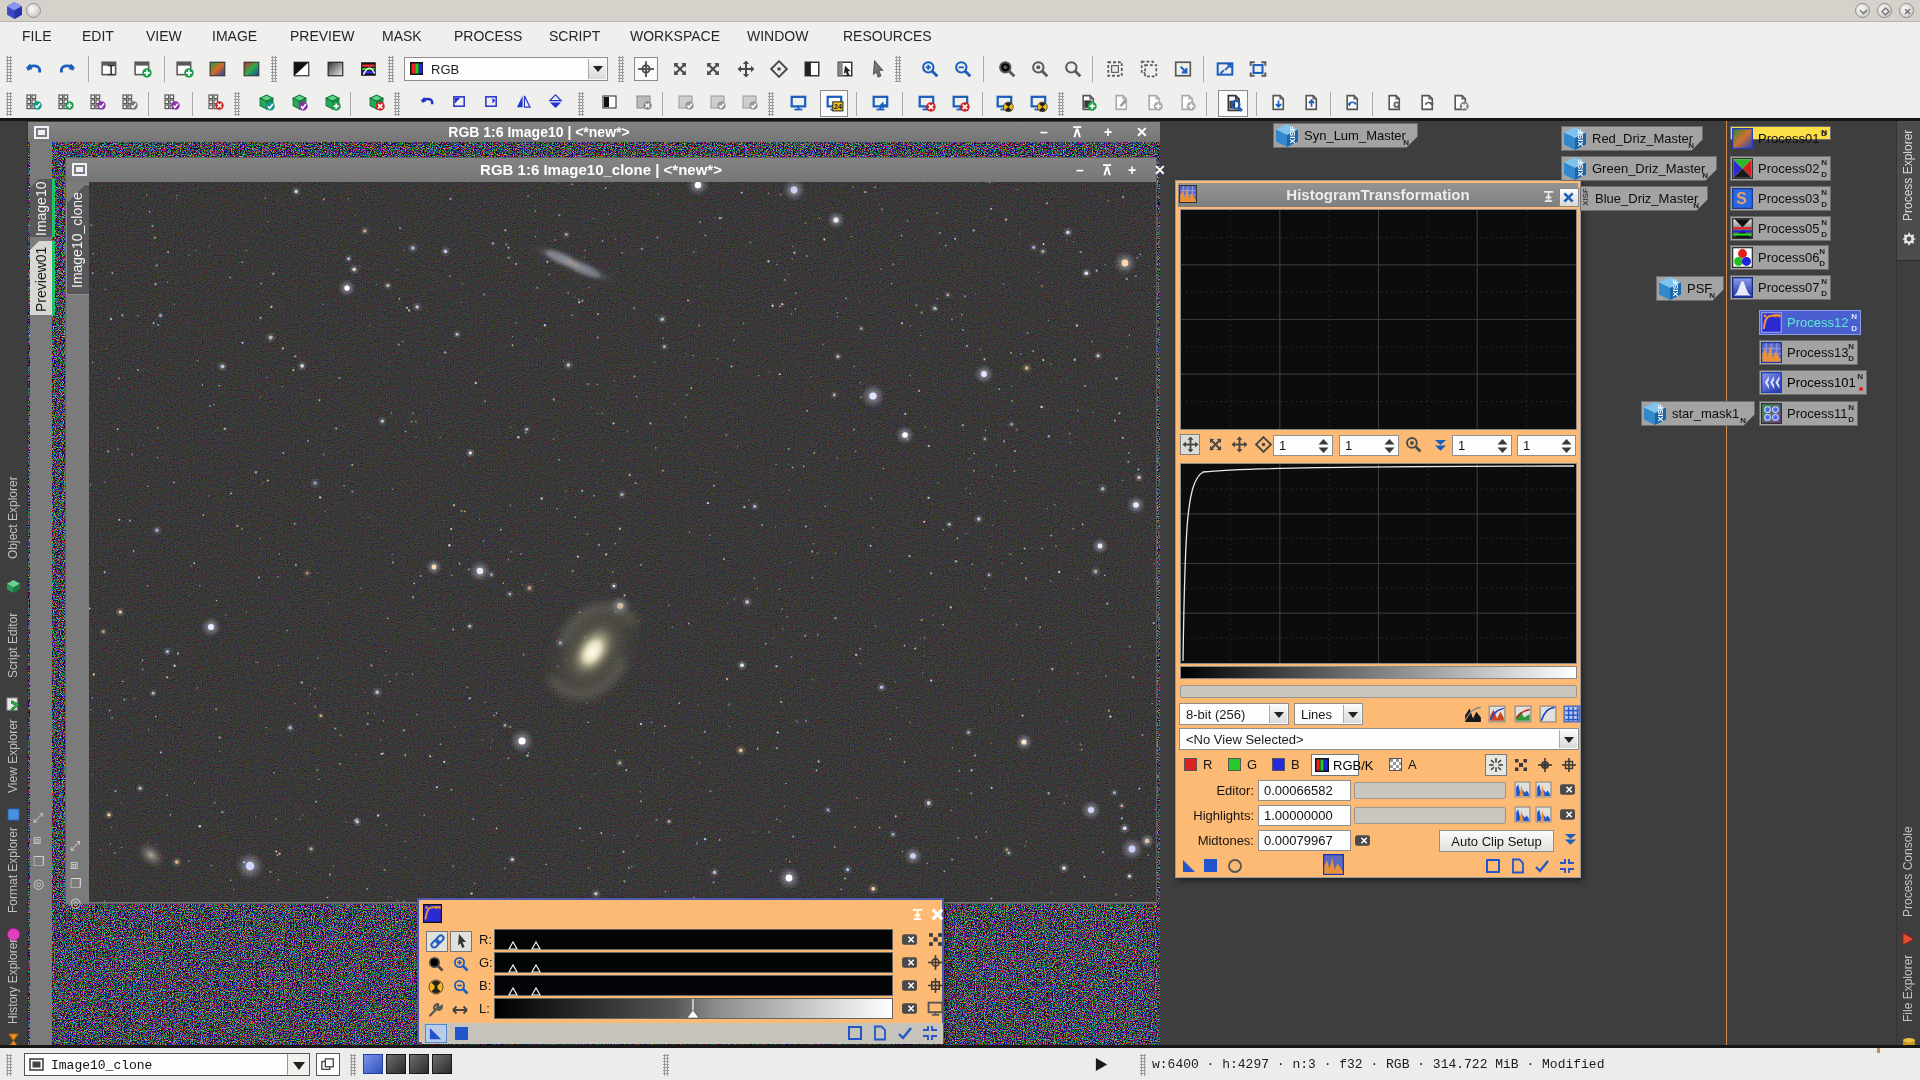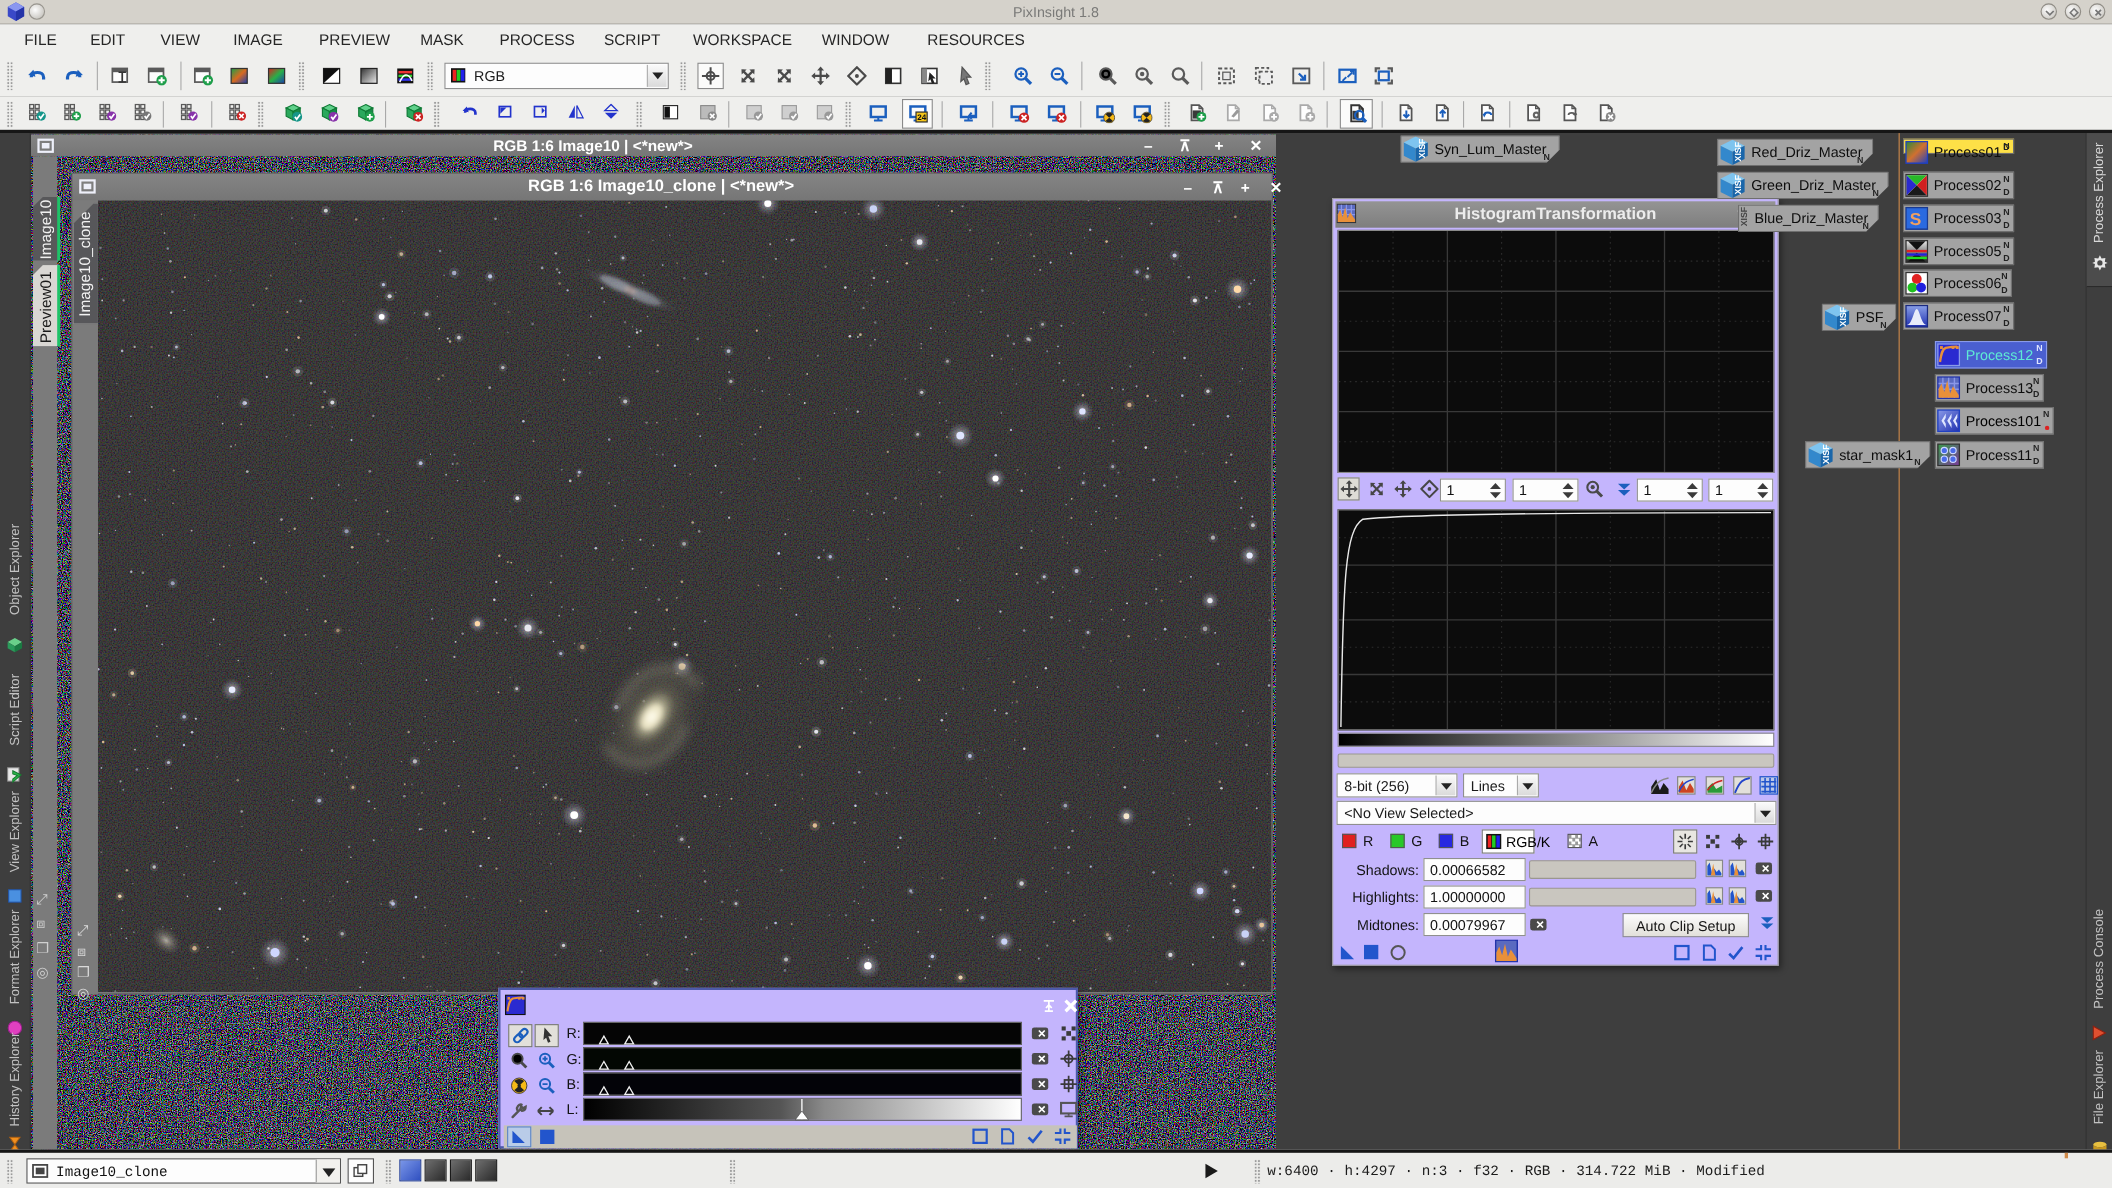--- a/index.html
+++ b/index.html
@@ -19,21 +19,21 @@
 
 #ws{left:0;top:121px;width:1920px;height:924px;background:#3e3e3e;overflow:hidden;}
 .wtitle{position:absolute;background:linear-gradient(#848484,#767676);color:#fff;font-weight:bold;font-size:14px;}
 .wtitle .tt{position:absolute;width:100%;text-align:center;top:2px;}
 .selbox{position:absolute;width:15px;height:13px;border:2px solid #eef0fa;background:transparent;}
 .selbox i{position:absolute;left:2px;top:2px;right:2px;bottom:2px;background:#eef0fa;}
 .wbtns{position:absolute;color:#fff;font-weight:bold;font-size:14px;letter-spacing:0;}
 .wbtns span{position:absolute;top:0;}
 .sidetab{position:absolute;background:#7e7e7e;color:#e8e8e8;font-size:13px;}
 
-.dlg{position:absolute;background:#c4b5fd;border:1px solid #9a9a9a;box-shadow:2px 3px 6px rgba(0,0,0,.45);margin-left:36px;}
+.dlg{position:absolute;background:#fdba74;border:1px solid #9a9a9a;box-shadow:2px 3px 6px rgba(0,0,0,.45);}
 .dtitle{position:absolute;left:2px;top:2px;right:2px;height:24px;background:linear-gradient(#949494,#7e7e7e);
  color:#ececec;font-weight:bold;font-size:15px;}
 .dtitle.active{background:linear-gradient(#6b77c4,#4d59a8);color:#fff;}
 .dtitle .tt{position:absolute;width:100%;text-align:center;top:3px;}
 .combo{position:absolute;background:#fdfdfd;border:1px solid #8f8f8f;font-size:13px;color:#1a1a1a;}
 .combo .cb-a{position:absolute;right:1px;top:1px;bottom:1px;width:18px;border-left:1px solid #aaa;
  background:linear-gradient(#fafafa,#dadada);}
 .combo .cb-a:after{content:"";position:absolute;left:4px;top:7px;border:5px solid transparent;border-top:6px solid #222;}
 .spin{position:absolute;background:#fdfdfd;border:1px solid #8f8f8f;font-size:13px;color:#111;}
 .inp{position:absolute;background:#fdfdfd;border:1px solid #8f8f8f;font-size:13px;color:#111;}
@@ -50,21 +50,20 @@
 </style>
 </head><body>
 <div id="root">
     <div id="tbar" class="abs">
       <svg class="ic" style="left:6px;top:2px" width="17" height="17" viewBox="0 0 16 16">
         <polygon points="8,0 15,4 15,12 8,16 1,12 1,4" fill="#3a49c8"></polygon>
         <polygon points="8,0 15,4 8,8 1,4" fill="#8a97f0"></polygon>
         <polygon points="8,8 15,4 15,12 8,16" fill="#2534a8"></polygon>
       </svg>
       <div class="abs" style="left:26px;top:3px;width:15px;height:15px;border-radius:50%;background:radial-gradient(circle at 5px 5px,#fdfdfd,#b9b6af);border:1px solid #98958e;"></div>
-      <div class="title">PixInsight 1.8</div>
       <div class="abs" style="left:1855px;top:3px;width:15px;height:15px;border-radius:50%;background:radial-gradient(circle at 5px 5px,#fbfbfb,#c2bfb8);border:1px solid #8f8c85;">
         <svg class="ic" style="left:0;top:0" width="15" height="15" viewBox="0 0 15 15">
           <path d="M4 6 L7.5 9.5 L11 6" stroke="#777" stroke-width="1.6" fill="none"></path>
         </svg>
       </div>
       <div class="abs" style="left:1877px;top:3px;width:15px;height:15px;border-radius:50%;background:radial-gradient(circle at 5px 5px,#fbfbfb,#c2bfb8);border:1px solid #8f8c85;">
         <svg class="ic" style="left:0;top:0" width="15" height="15" viewBox="0 0 15 15">
           <path d="M7.5 4 L11 7.5 L7.5 11 L4 7.5 Z" stroke="#777" stroke-width="1.4" fill="none"></path>
         </svg>
       </div>
@@ -2009,21 +2008,21 @@
           <line x1="1" y1="8" x2="15" y2="8" stroke="#3a3a3a" stroke-width="1.6"></line>
           <circle cx="8" cy="8" r="2.2" fill="#3a3a3a"></circle>
         </svg>
         <svg class="ic" style="left:385px;top:576px" width="16" height="16" viewBox="0 0 16 16">
           <g stroke="#3a3a3a" stroke-width="1.6">
             <line x1="8" y1="1" x2="8" y2="15"></line>
             <line x1="1" y1="8" x2="15" y2="8"></line>
           </g>
           <rect x="4.5" y="4.5" width="7" height="7" fill="none" stroke="#3a3a3a" stroke-width="1.4"></rect>
         </svg>
-        <div class="lbl" style="left:-2px;top:602px;width:80px;text-align:right">Shadows:</div>
+        <div class="lbl" style="left:-2px;top:602px;width:80px;text-align:right">Editor:</div>
         <div class="inp" style="left:82px;top:599px;width:93px;height:21px">
           <span class="abs" style="left:5px;top:2px">0.00066582</span>
         </div>
         <div class="lbl" style="left:-2px;top:627px;width:80px;text-align:right">Highlights:</div>
         <div class="inp" style="left:82px;top:624px;width:93px;height:21px">
           <span class="abs" style="left:5px;top:2px">1.00000000</span>
         </div>
         <div class="lbl" style="left:-2px;top:652px;width:80px;text-align:right">Midtones:</div>
         <div class="inp" style="left:82px;top:649px;width:93px;height:21px">
           <span class="abs" style="left:5px;top:2px">0.00079967</span>

